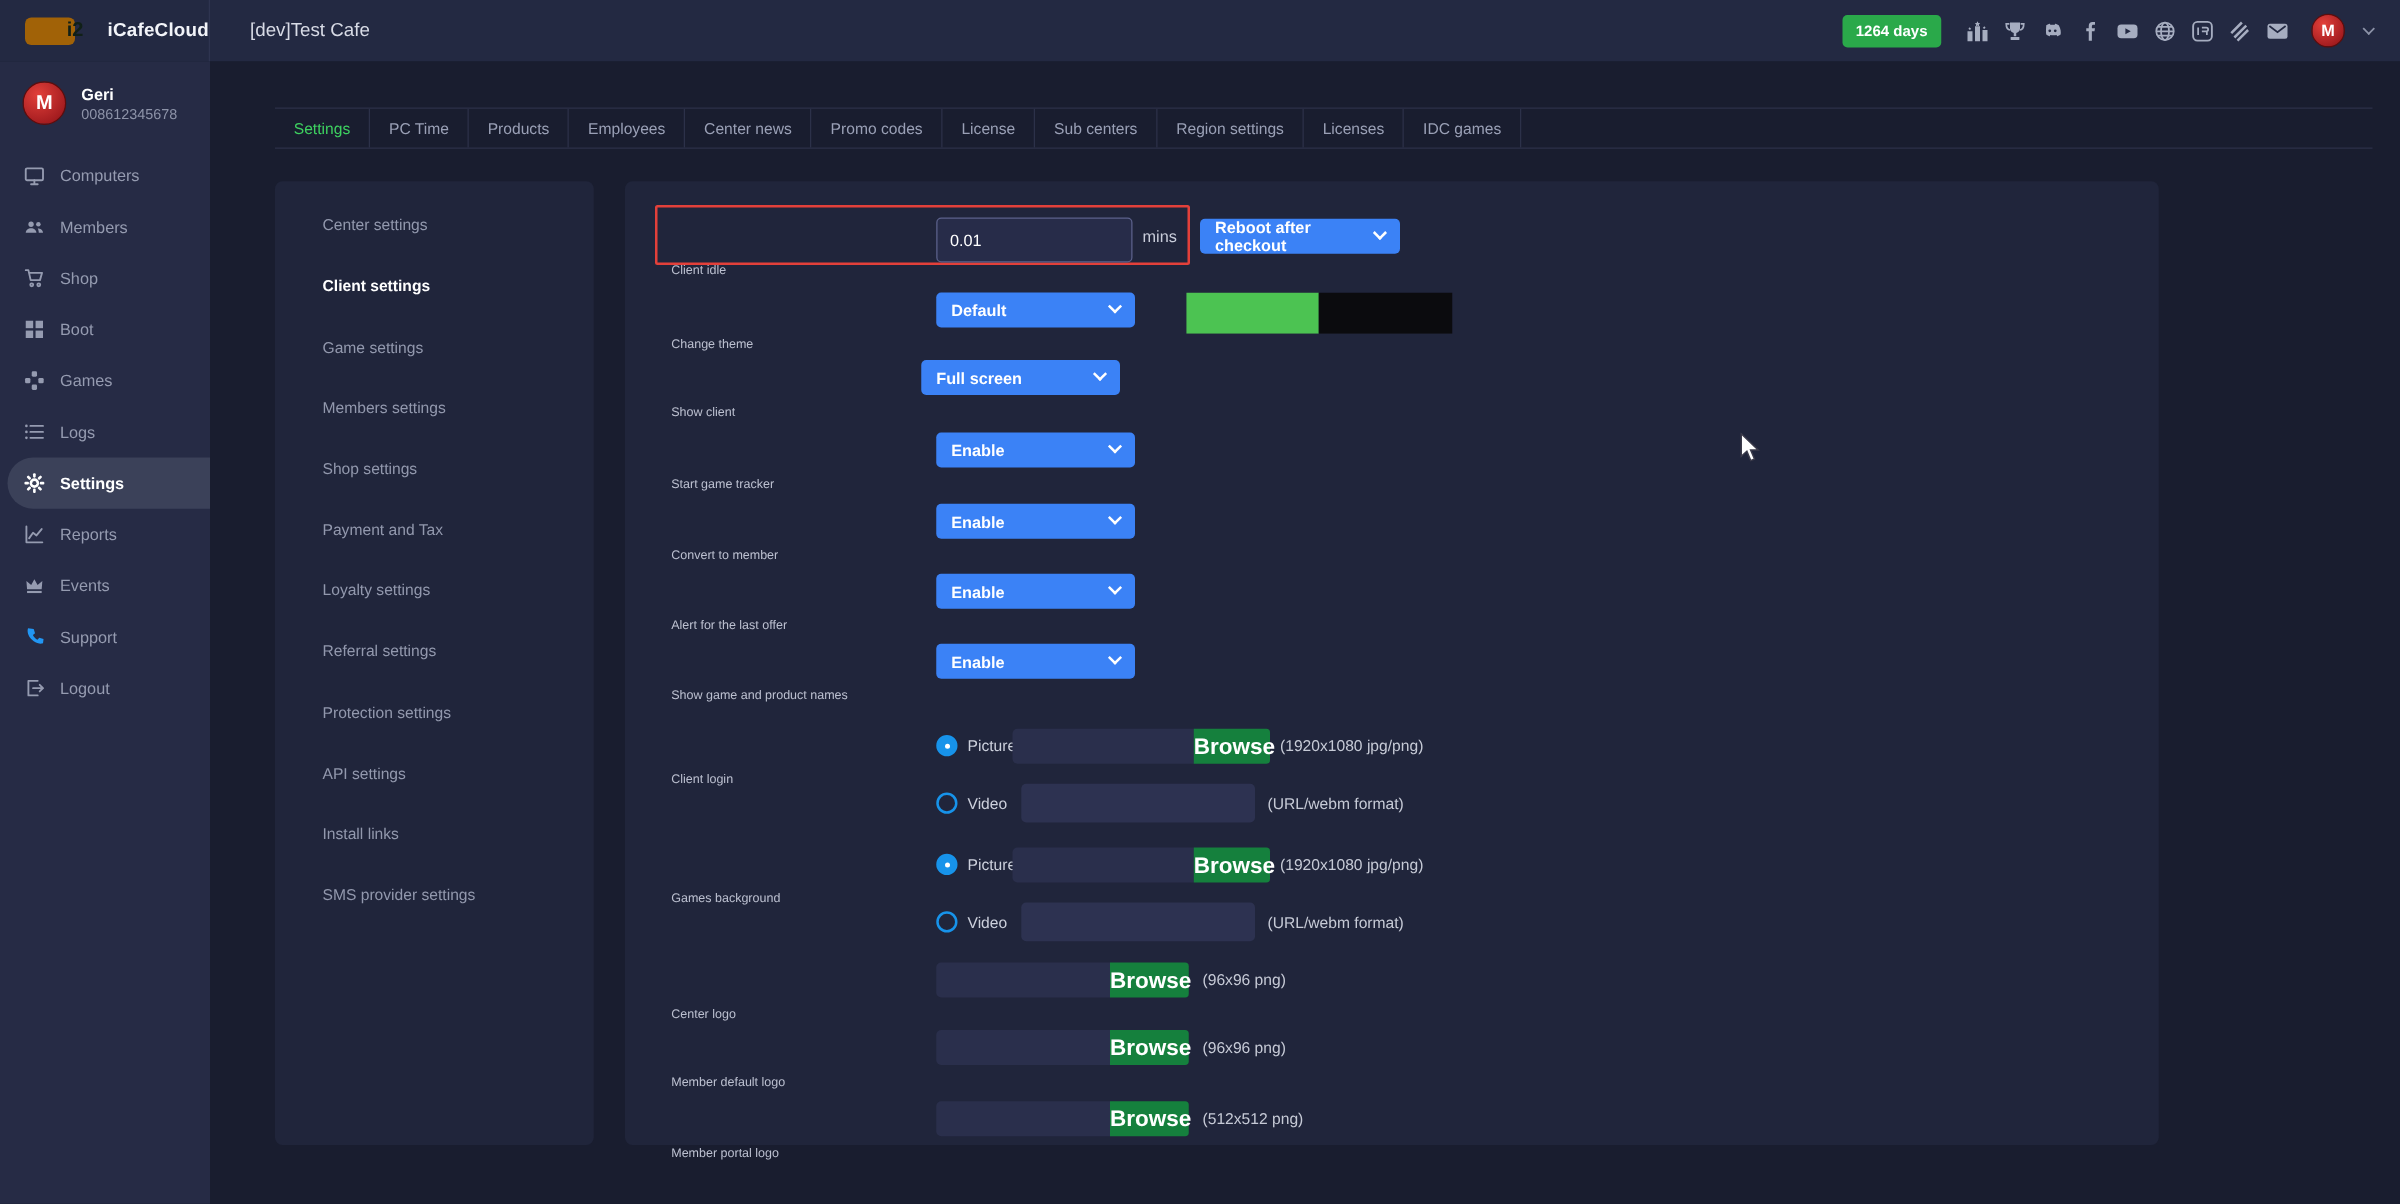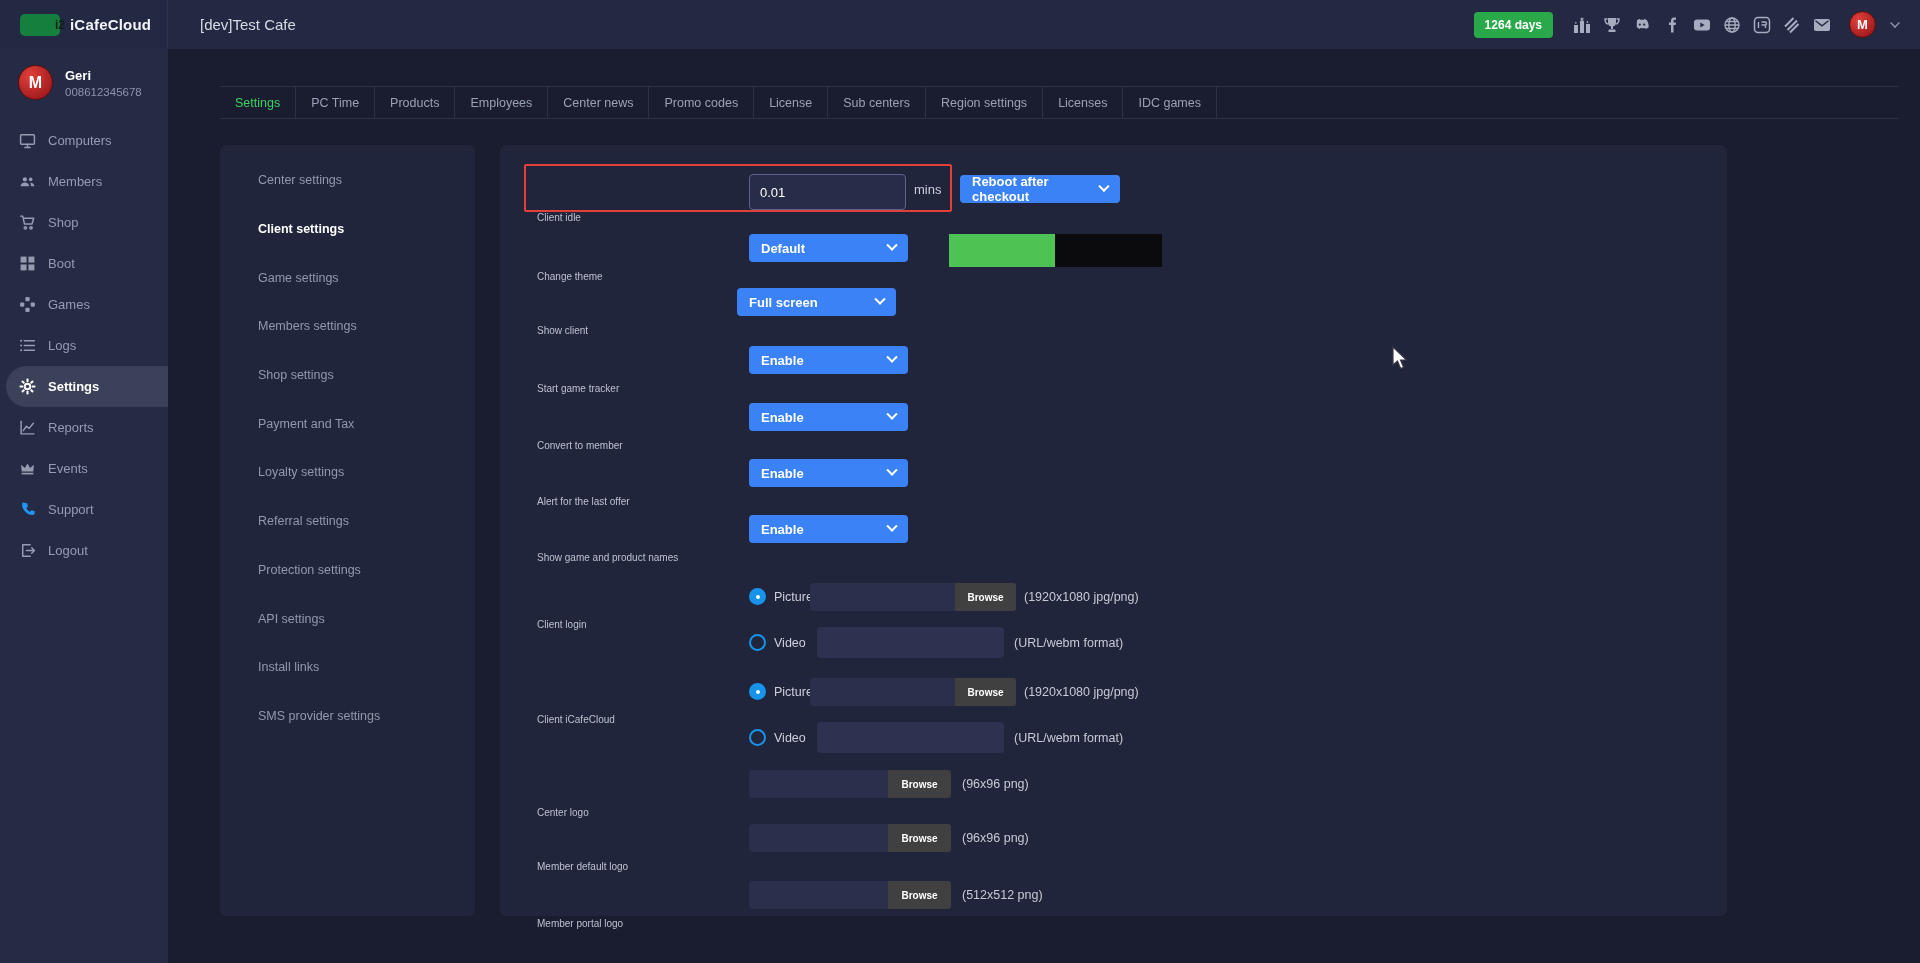--- a/index.html
+++ b/index.html
@@ -4,23 +4,23 @@
 <style>
   * { margin:0; padding:0; box-sizing:border-box; }
   html,body { width:1920px; height:963px; overflow:hidden; background:#191d2f;
     font-family:"Liberation Sans","DejaVu Sans",sans-serif; color:#d5d8e4; font-size:13px; }
 
   
   .topbar { position:absolute; left:0; top:0; width:1920px; height:49px; background:#232942;
     display:flex; align-items:center; z-index:30; }
   .topbar-left { width:168px; height:100%; display:flex; align-items:center; padding-left:20px; gap:10px;
     border-right:1px solid #2e3450; flex:0 0 168px; }
-  .logo-mark { width:22px; height:22px; border-radius:5px; background:#15803d; color:#102017;
-    font-weight:bold; font-size:12px; display:flex; align-items:center; justify-content:center;padding-left:40px; }
-  .logo-text { color:#f2f4f9; font-weight:bold; font-size:15px; letter-spacing:.2px; }
+  .logo-mark { width:22px; height:22px; border-radius:5px; background:#a16207; color:#102017;
+    font-weight:bold; font-size:16px; display:flex; align-items:center; justify-content:center;padding-left:40px; }
+  .logo-text { color:#f2f4f9; font-weight:bold; font-size:15px; letter-spacing:.2px;margin-left:16px; }
   .hamburger { margin-left:8px; width:22px; height:16px; display:flex; flex-direction:column;
     justify-content:space-between; cursor:pointer; background:none; border:none; }
   .hamburger span { height:2px; background:#c7cbd8; border-radius:1px; }
   .topbar-title { margin-left:32px; color:#d8dbe6; font-size:15px; }
   .topbar-right { margin-left:auto; display:flex; align-items:center; gap:12px; padding-right:20px; }
   .days-badge { background:#2aa94a; color:#fff; font-size:12px; font-weight:bold;
     padding:6px 11px; border-radius:4px; margin-right:8px; }
   .tb-icon { width:18px; height:18px; display:block; }
   .tb-avatar { width:27px; height:27px; border-radius:50%; margin-left:6px;
     background:radial-gradient(circle at 35% 30%, #e2403a, #8e1016); border:1px solid #5c0d0d;
@@ -64,21 +64,21 @@
   .flabel { position:absolute; left:37px; transform:translateY(-50%); color:#bcc0d0; font-size:10px;margin-top:28px; }
   .fselect { position:absolute; height:28px; background:#3b82f6; border-radius:4px;
     display:flex; align-items:center; padding:0 12px; color:#fff; font-size:13px; font-weight:bold;
     cursor:pointer; }
   .fselect .caret { margin-left:auto; width:8px; height:8px; border-right:2px solid #fff;
     border-bottom:2px solid #fff; transform:rotate(45deg) translate(-2px,-2px); }
   .txt-input { position:absolute; background:#272c49; border:1px solid #5c628c; border-radius:4px;
     color:#fff; font-size:13px; padding:0 10px; font-family:"Liberation Sans",sans-serif; outline:none; }
   .file-input { position:absolute; background:#2a2f4c; border-radius:4px 0 0 4px; }
   .plain-input { position:absolute; background:#2d3251; border-radius:4px; }
-  .browse-btn { position:absolute; background:#404040; color:#fff; font-size:10px; font-weight:bold;
+  .browse-btn { position:absolute; background:#15803d; color:#fff; font-size:18px; font-weight:bold;
     border:none; border-radius:0 3px 3px 0; cursor:pointer; font-family:"Liberation Sans",sans-serif; }
   .hint { position:absolute; transform:translateY(-50%); color:#c6cad6; font-size:12.5px; }
   .unit { position:absolute; transform:translateY(-50%); color:#c9cdda; font-size:13px; }
   .radio { position:absolute; width:17px; height:17px; border-radius:50%; border:2px solid #1793ea;
     background:transparent; cursor:pointer; }
   .radio.checked { background:#1793ea; }
   .radio.checked::after { content:""; position:absolute; left:4.5px; top:4.5px; width:4px; height:4px;
     border-radius:50%; background:#fff; }
   .radio-label { position:absolute; transform:translateY(-50%); color:#ccd0dc; font-size:12.5px; }
   .red-box { position:absolute; border:2px solid #e3403a; border-radius:2px; pointer-events:none; }
@@ -364,21 +364,21 @@
     <span class="radio checked" style="left:249px; top:443px;"></span>
     <span class="radio-label" style="left:274px; top:452px;">Picture</span>
     <div class="file-input" style="left:310px; top:438px; width:145px; height:28px;"></div>
     <button class="browse-btn" style="left:455px; top:438px; width:61px; height:28px;">Browse</button>
     <span class="hint" style="left:524px; top:452px;">(1920x1080 jpg/png)</span>
     <span class="radio" style="left:249px; top:489px;"></span>
     <span class="radio-label" style="left:274px; top:498px;">Video</span>
     <div class="plain-input" style="left:317px; top:482px; width:187px; height:31px;"></div>
     <span class="hint" style="left:514px; top:498px;">(URL/webm format)</span>
 
-    <span class="flabel" style="top:546px;">Client iCafeCloud</span>
+    <span class="flabel" style="top:546px;">Games background</span>
     <span class="radio checked" style="left:249px; top:538px;"></span>
     <span class="radio-label" style="left:274px; top:547px;">Picture</span>
     <div class="file-input" style="left:310px; top:533px; width:145px; height:28px;"></div>
     <button class="browse-btn" style="left:455px; top:533px; width:61px; height:28px;">Browse</button>
     <span class="hint" style="left:524px; top:547px;">(1920x1080 jpg/png)</span>
     <span class="radio" style="left:249px; top:584px;"></span>
     <span class="radio-label" style="left:274px; top:593px;">Video</span>
     <div class="plain-input" style="left:317px; top:577px; width:187px; height:31px;"></div>
     <span class="hint" style="left:514px; top:593px;">(URL/webm format)</span>
 

